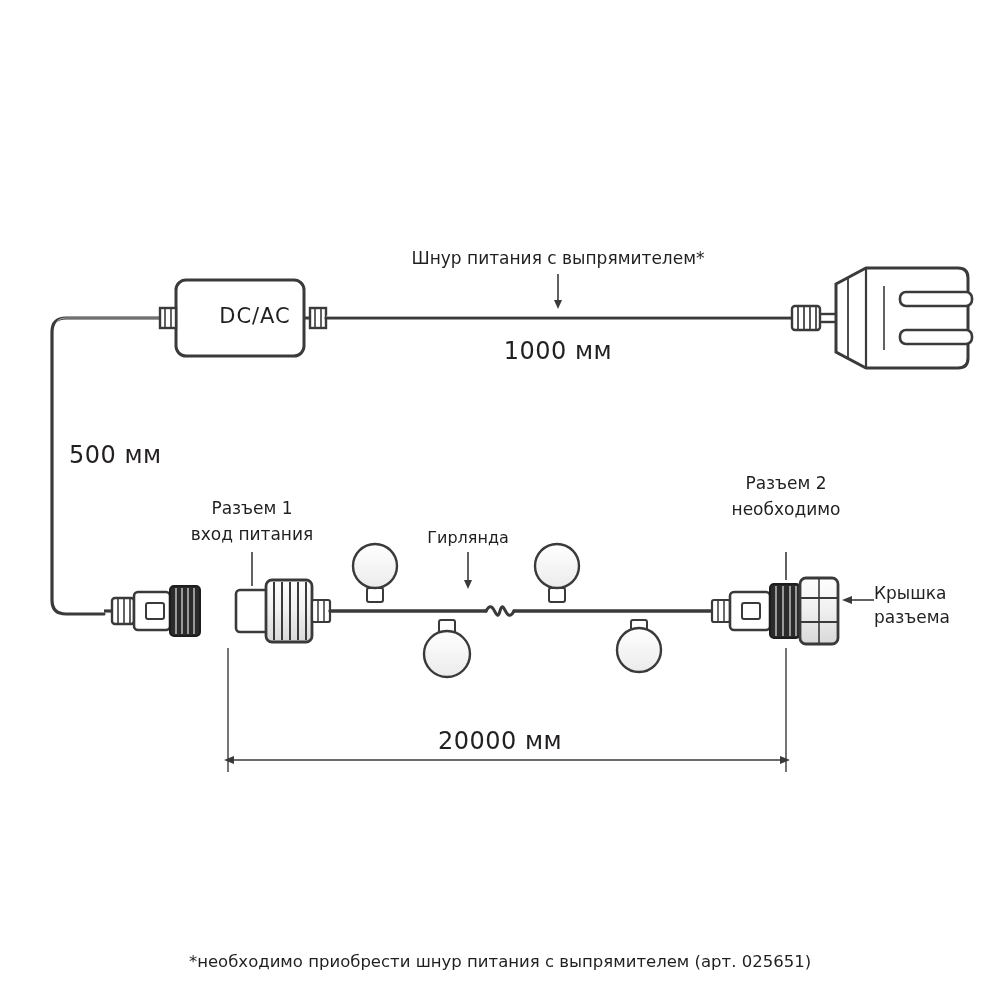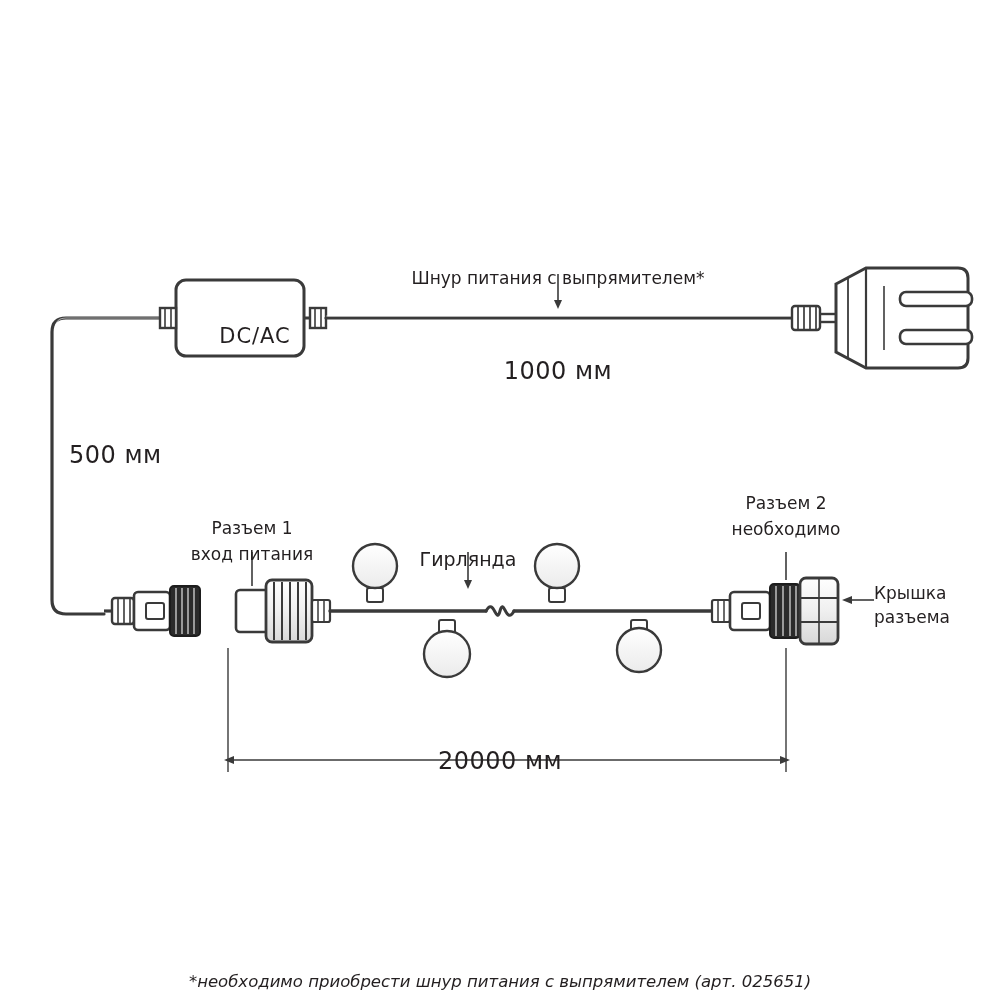--- a/index.html
+++ b/index.html
@@ -26,24 +26,24 @@
     width: 1000px;
     height: 1000px;
   }
   .lbl {
     position: absolute;
     font-family: "DejaVu Sans", sans-serif;
     color: #231f20;
     white-space: pre;
     line-height: 1.22;
   }
-  .lbl.center { text-align: center; transform: translateX(-50%); margin-top: 20px; }
+  .lbl.center { text-align: center; transform: translateX(-50%); }
   .lbl.left   { text-align: left; }
 
-  .t-small  { font-size: 19px; }
+  .t-small  { font-size: 16px; }
   .t-med    { font-size: 17px; }
   .t-dim    { font-size: 24px; letter-spacing: 0.5px; }
   .t-dcac   { font-size: 21px; letter-spacing: 1px; }
   .t-foot   { font-size: 16.5px; }
 </style>
 </head>
 <body>
 
 <div id="stage">
 
@@ -216,15 +216,15 @@
   <div class="lbl t-small center" style="left:468px; top:528px;">Гирлянда</div>
 
   <div class="lbl t-med center" style="left:786px; top:473px;">Разъем 2</div>
   <div class="lbl t-med center" style="left:786px; top:499px;">необходимо</div>
 
   <div class="lbl t-med left" style="left:874px; top:583px;">Крышка</div>
   <div class="lbl t-med left" style="left:874px; top:607px;">разъема</div>
 
   <div class="lbl t-dim center" style="left:500px; top:727px;">20000 мм</div>
 
-  <div class="lbl t-foot center" style="left:500px; top:952px;font-style:italic;">*необходимо приобрести шнур питания с выпрямителем (арт. 025651)</div>
+  <div class="lbl t-foot center" style="left:500px; top:952px;">*необходимо приобрести шнур питания с выпрямителем (арт. 025651)</div>
 
 </div>
 
 </body></html>

